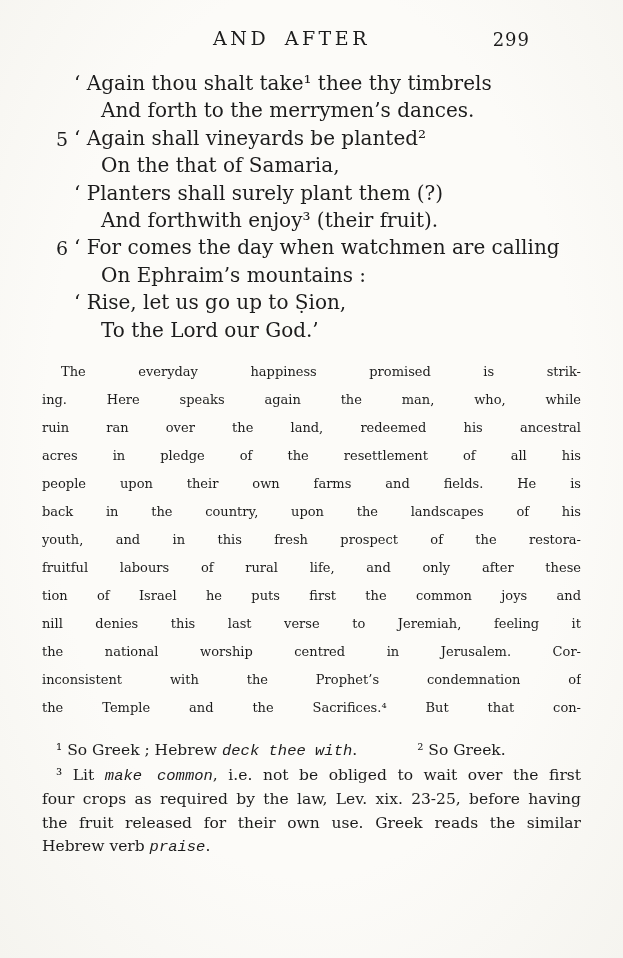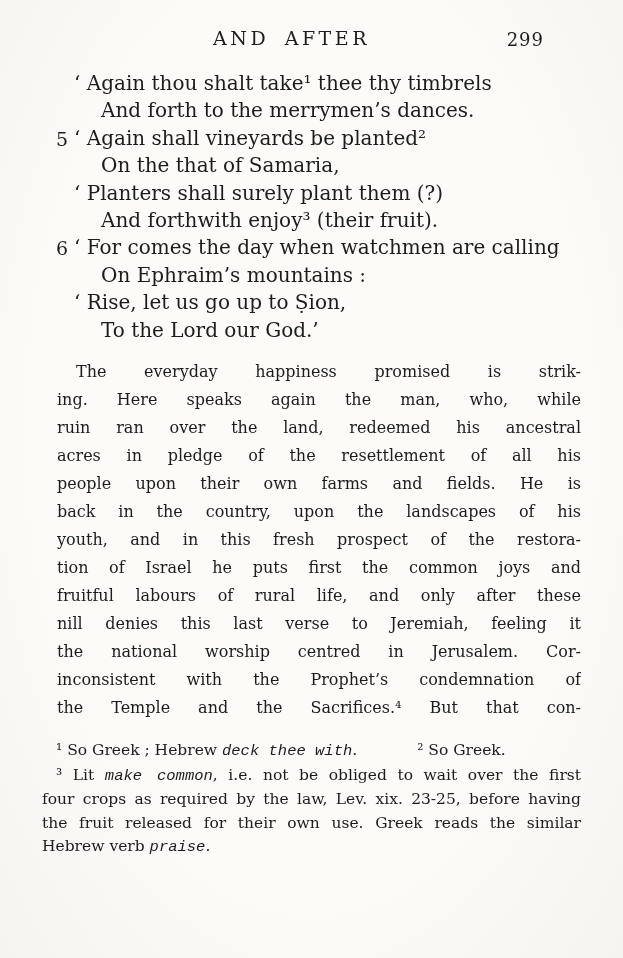--- a/index.html
+++ b/index.html
@@ -17,31 +17,31 @@
 
   
   .header { position: relative; height: 30px; margin-bottom: 13px; }
   .header-title {
     position: absolute; left: 0; right: 40px;
     text-align: center;
     font-size: 19px;
     letter-spacing: 3.5px;
     word-spacing: 6px;
   }
-  .page-number { position: absolute; right: 37px; top: 2px; font-size: 18px; letter-spacing: 1px; }
+  .page-number { position: absolute; right: 51px; top: 2px; font-size: 18px; letter-spacing: 1px; }
 
   
   .verse { margin-left: 14px; font-size: 20px; line-height: 27.4px; }
   .vline { position: relative; }
   .vline.q { padding-left: 18px; }
   .vline.c { padding-left: 45px; }
   .vnum { position: absolute; left: 0; top: 1px; font-size: 19px; }
 
   
-  .paragraph { margin-top: 14px; font-size: 16px; line-height: 28px; margin-left: 15px; }
+  .paragraph { margin-top: 14px; font-size: 13px; line-height: 28px; }
   .para-line {
     text-align: justify;
     text-align-last: justify;
     white-space: nowrap;
     overflow: hidden;
   }
   .para-line.pfirst { text-indent: 19px; }
 
   
   .footnotes { margin-top: 17px; font-size: 15.5px; line-height: 23.5px; }
@@ -81,22 +81,22 @@
   </div>
 
   <div class="paragraph">
     <div class="para-line pfirst">The everyday happiness promised is strik-</div>
     <div class="para-line">ing. Here speaks again the man, who, while</div>
     <div class="para-line">ruin ran over the land, redeemed his ancestral</div>
     <div class="para-line">acres in pledge of the resettlement of all his</div>
     <div class="para-line">people upon their own farms and fields. He is</div>
     <div class="para-line">back in the country, upon the landscapes of his</div>
     <div class="para-line">youth, and in this fresh prospect of the restora-</div>
+    <div class="para-line">fruitful labours of rural life, and only after these</div>
     <div class="para-line">tion of Israel he puts first the common joys and</div>
-    <div class="para-line">fruitful labours of rural life, and only after these</div>
     <div class="para-line">nill denies this last verse to Jeremiah, feeling it</div>
     <div class="para-line">the national worship centred in Jerusalem. Cor-</div>
     <div class="para-line">inconsistent with the Prophet’s condemnation of</div>
     <div class="para-line">the Temple and the Sacrifices.⁴ But that con-</div>
   </div>
 
   <div class="footnotes">
     <div class="fn-row">
       <span><span>¹ So Greek ; Hebrew </span><span class="it">deck thee with</span><span>.</span></span>
       <span class="fn-second">² So Greek.</span>

